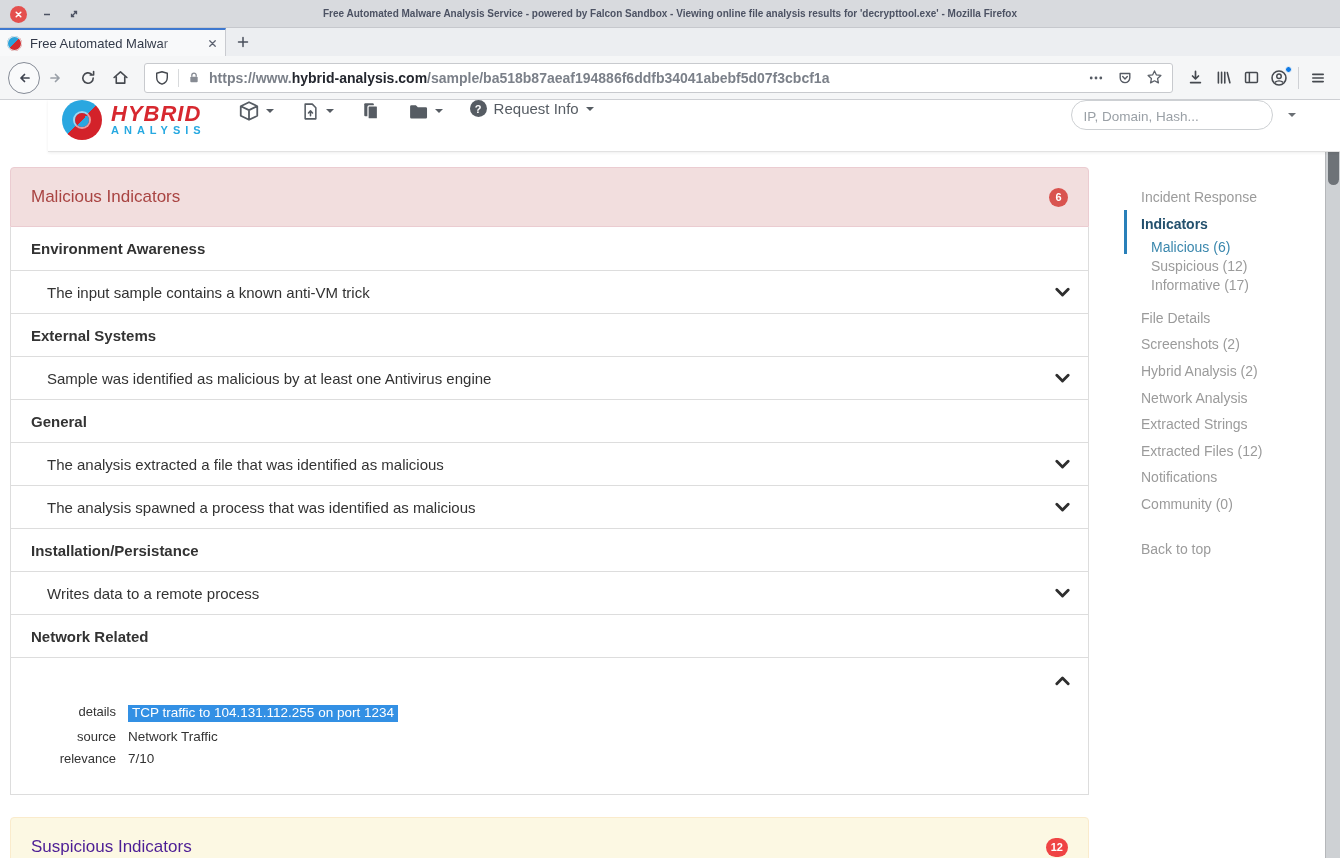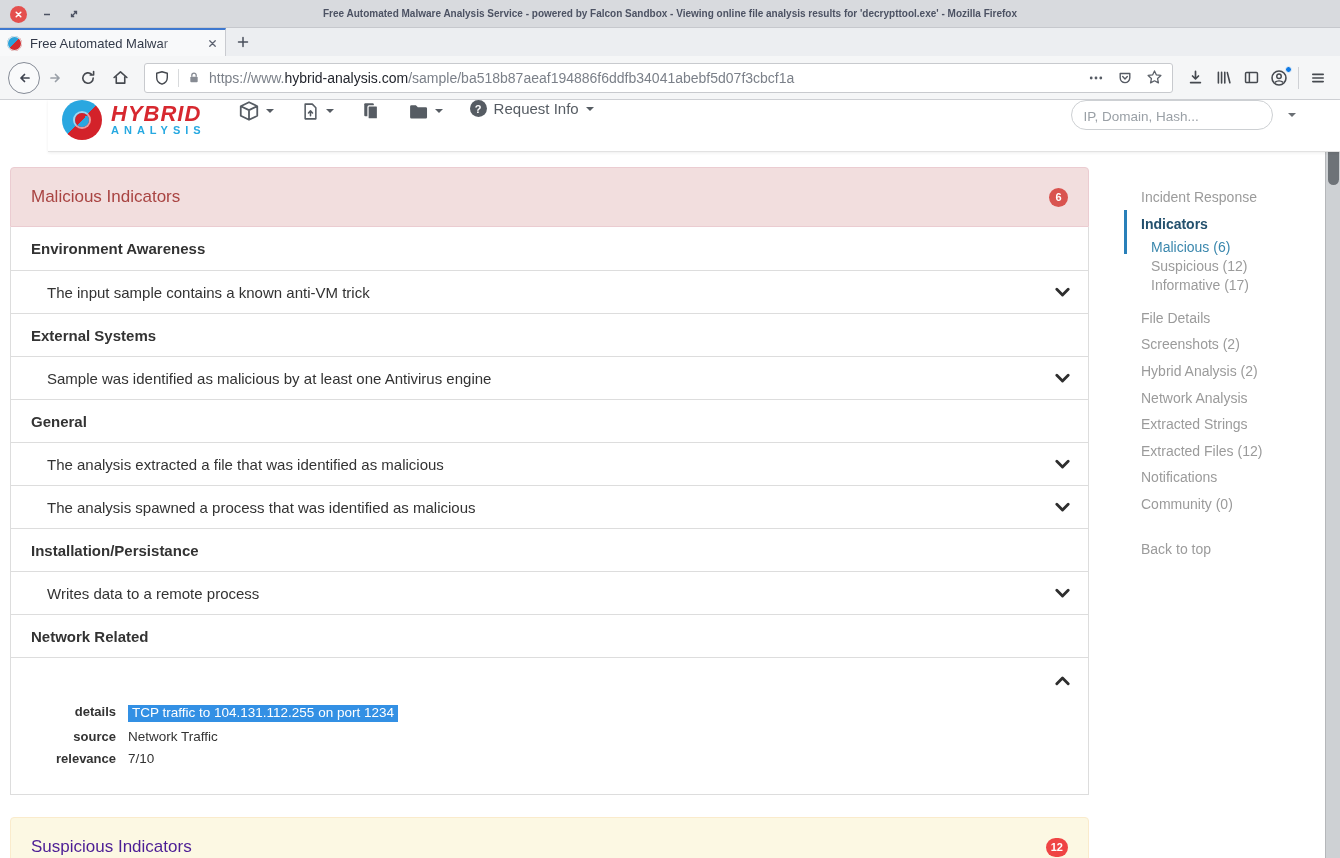--- a/index.html
+++ b/index.html
@@ -24,21 +24,21 @@
   .favicon { width:15px; height:15px; border-radius:50%; flex:0 0 auto;
              background:linear-gradient(135deg,#2aa3dc 50%,#d32a2e 50%); box-shadow:inset 0 0 0 1px #e8e8e8; }
   .tab-label { font-size:13px; color:#333a49; margin-left:8px; white-space:nowrap; overflow:hidden;
                width:152px; -webkit-mask-image:linear-gradient(90deg,#000 86%,transparent);
                mask-image:linear-gradient(90deg,#000 86%,transparent); }
   .tab-close { margin-left:auto; display:flex; align-items:center; }
   .newtab { width:34px; display:flex; align-items:center; justify-content:center; }
 
   
   .navbar { height:44px; background:#f5f6f7; border-bottom:1px solid #d0d2d6;
-            display:flex; align-items:center; padding:0 8px; }
+            display:flex; align-items:center; padding:0 8px;font-weight:bold; }
   .nav-btn { width:32px; height:32px; display:flex; align-items:center; justify-content:center; border-radius:3px; }
   .back-circle { border:1.5px solid #858b96; border-radius:50%; background:#f9fafb; }
   .urlbar { flex:1; height:30px; background:#fff; border:1px solid #c8cace; border-radius:3px;
             display:flex; align-items:center; margin:0 8px; padding:0 9px; min-width:0; }
   .url-divider { width:1px; height:18px; background:#d8dadc; margin:0 8px; flex:0 0 auto; }
   .url-text { font-size:14px; white-space:nowrap; overflow:hidden; min-width:0; flex:1;
               -webkit-mask-image:linear-gradient(90deg,#000 calc(100% - 46px),transparent);
               mask-image:linear-gradient(90deg,#000 calc(100% - 46px),transparent); }
   .u-gray { color:#7b8089; } .u-dark { color:#23262e; }
   .url-actions { margin-left:8px; display:flex; align-items:center; gap:13px; flex:0 0 auto; }
@@ -97,21 +97,21 @@
   .panel-body .row-cat:first-child { border-top:none; }
   .row-item { height:43px; display:flex; align-items:center; padding:0 18px 0 36px;
               font-size:15px; color:#333; border-top:1px solid #ddd; }
   .chev { margin-left:auto; display:flex; align-items:center; }
   .chev.up svg { transform:rotate(180deg); }
   .row-expanded { border-top:1px solid #ddd; padding-bottom:20px; }
   .row-expanded .exp-head { height:45px; display:flex; align-items:center; padding:0 18px 0 36px;
                             font-size:15px; color:#333; }
   .detail-rows { padding:2px 0 0 10px; }
   .detail-line { display:flex; align-items:flex-start; margin-bottom:8px; font-size:13px; line-height:14px; }
-  .dkey { width:95px; text-align:right; font-weight:bold; color:#333; flex:0 0 auto; }
+  .dkey { width:95px; text-align:right; font-weight:normal; color:#333; flex:0 0 auto; }
   .dval { margin-left:12px; color:#333; font-size:13.5px; }
   .dval.sel { background:#3390e4; color:#fff; padding:1px 4px 2px; }
 
   .suspicious-panel { margin-top:22px; }
 
   
   .sidenav { position:absolute; left:1141px; top:36px; width:170px; }
   .active-bar { position:absolute; left:-17px; top:22px; width:3px; height:44px; background:#2980b9; }
   .nav-item { font-size:14px; color:#9b9b9b; line-height:19px; cursor:pointer; }
   .nav-item.head-active { color:#23506d; font-weight:bold; }

